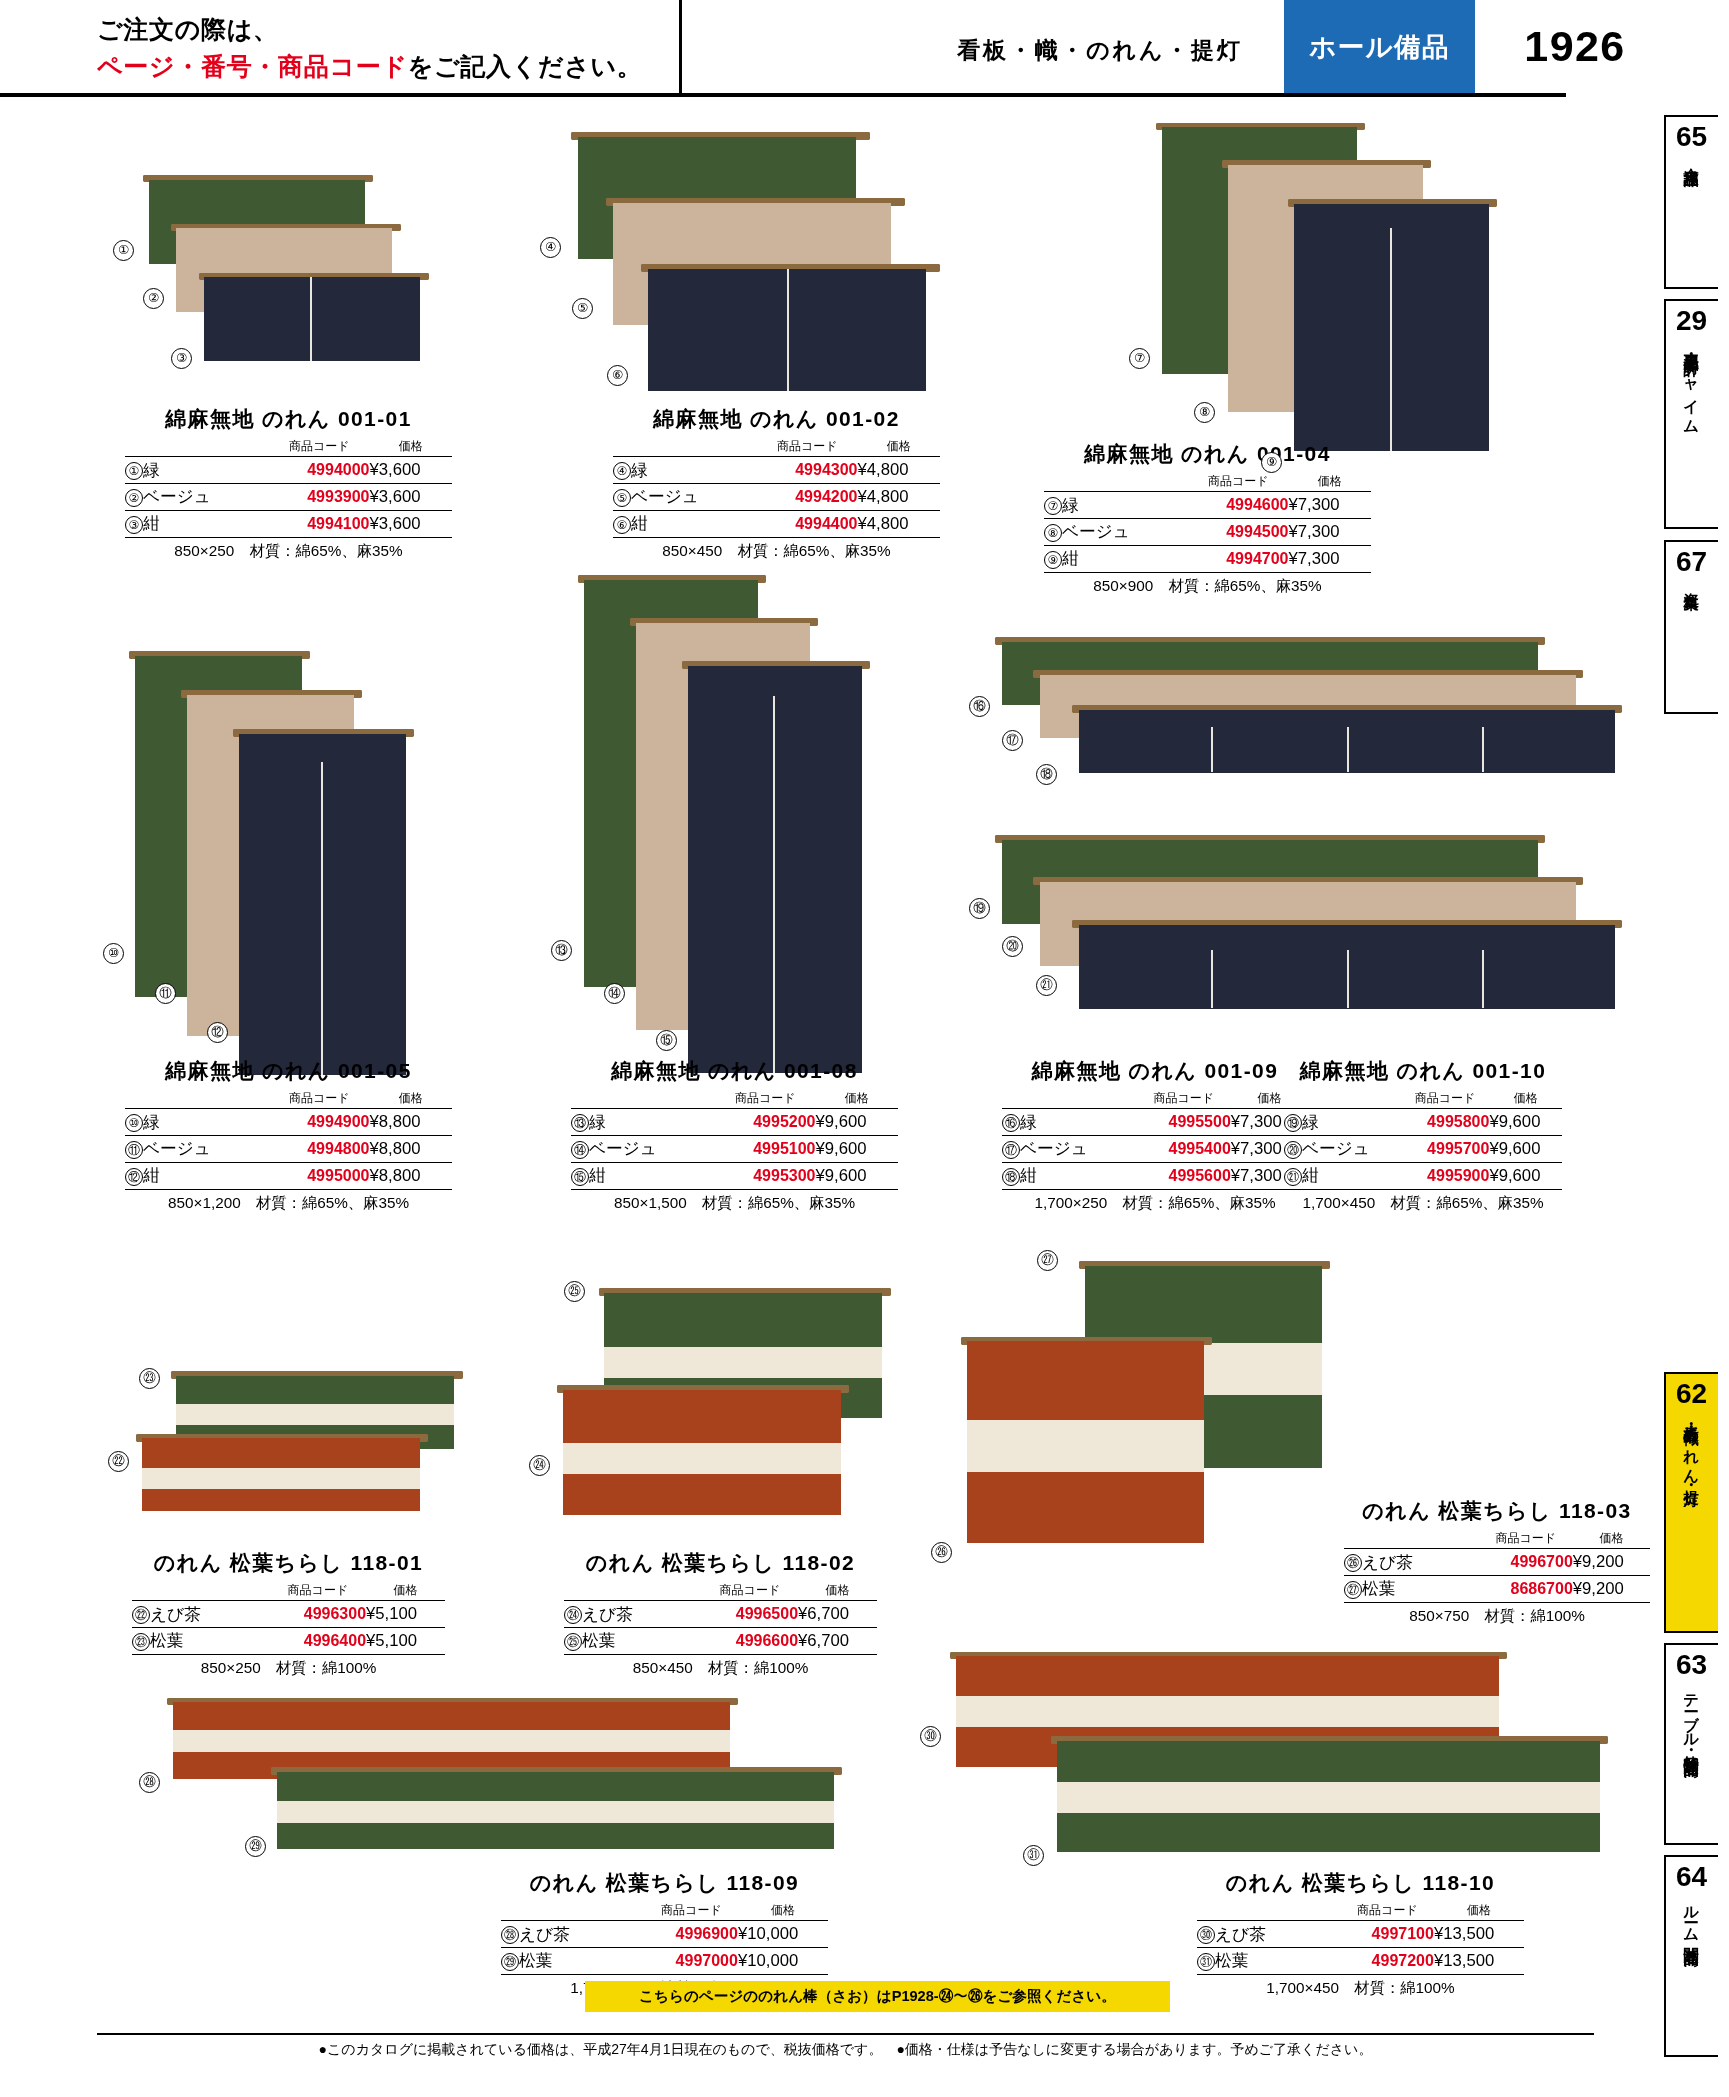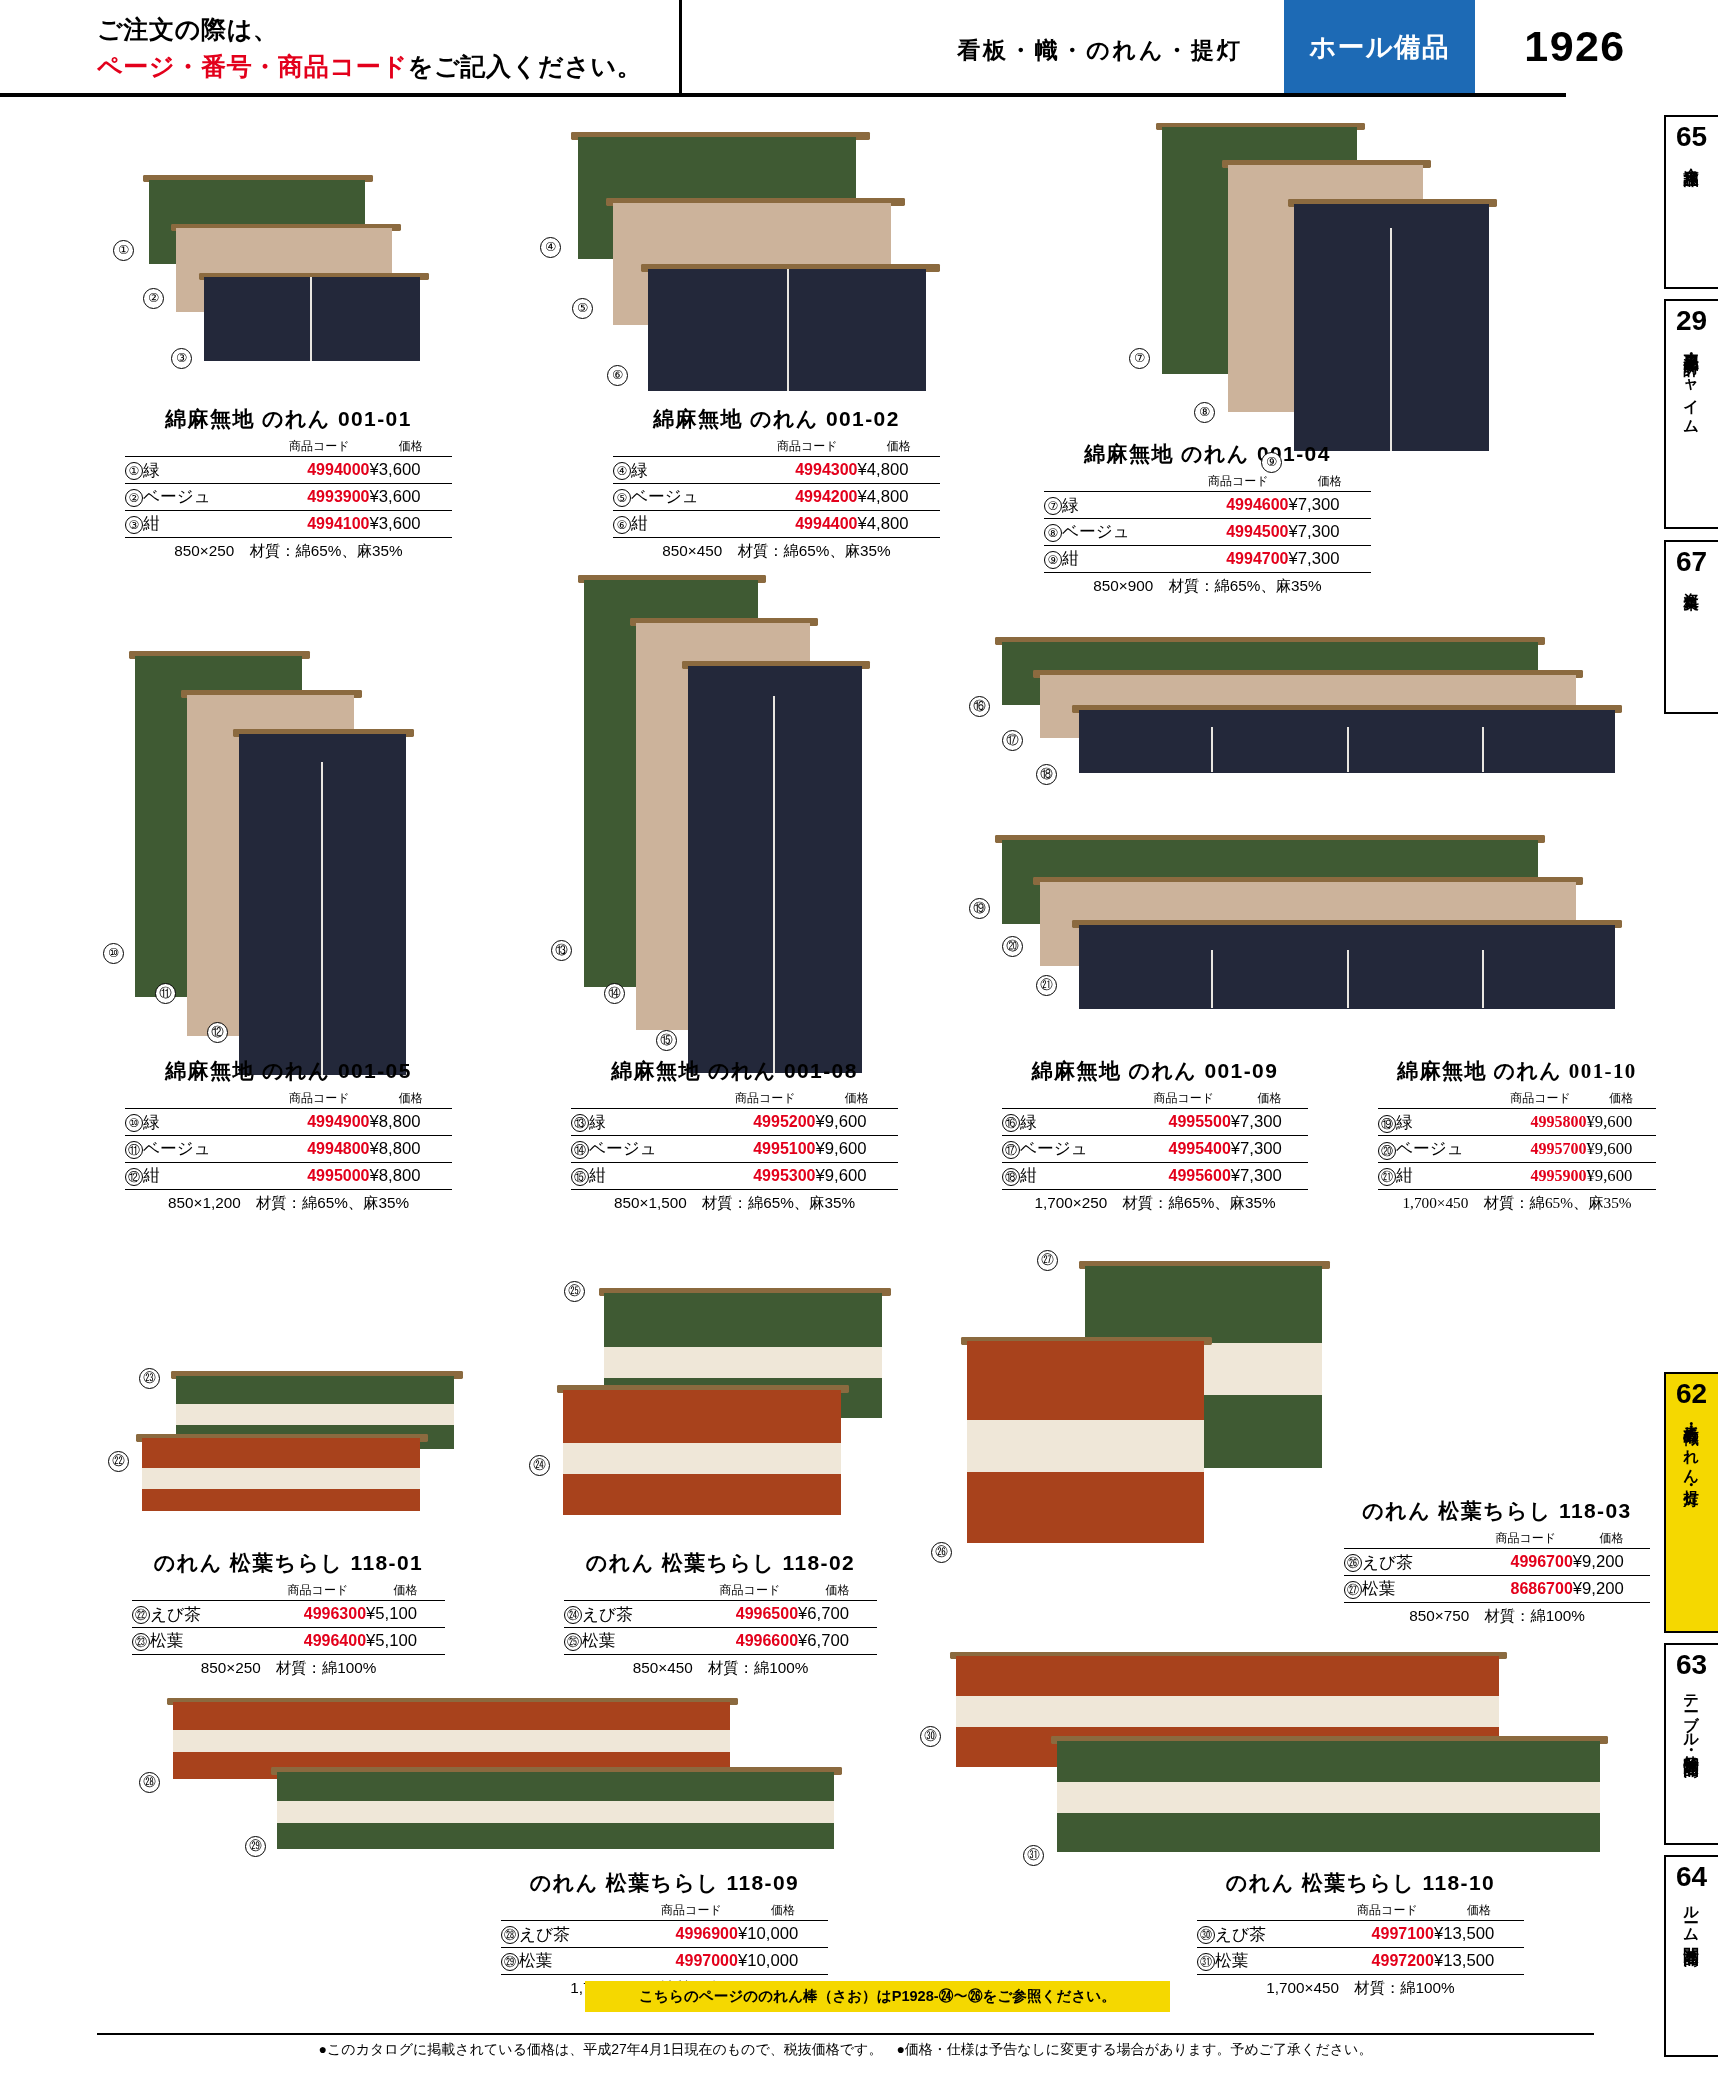--- a/index.html
+++ b/index.html
@@ -406,21 +406,21 @@
       <tr>
             <td class="c-name"><span class="num-circle">⑱</span><span>紺</span></td>
             <td class="c-code">4995600</td>
             <td class="c-price">¥7,300</td>
           </tr>
     </tbody>
       </table>
     <div class="spec"><span class="s1">1,700×250</span><span>材質：綿65%、麻35%</span></div>
   </div>
 
-  <div class="block" style="left:1378px;top:1057px;width:278px;font-family:Liberation Serif, serif;">
+  <div class="block" style="left:1284px;top:1057px;width:278px;">
     <div class="ptitle">綿麻無地 のれん 001-10</div>
     <table class="ptable">
       <tbody>
           <tr>
             <th class="blank" style="width:42%"></th>
             <th>商品コード</th>
             <th>価格</th>
           </tr>
       <tr>
             <td class="c-name"><span class="num-circle">⑲</span><span>緑</span></td>

